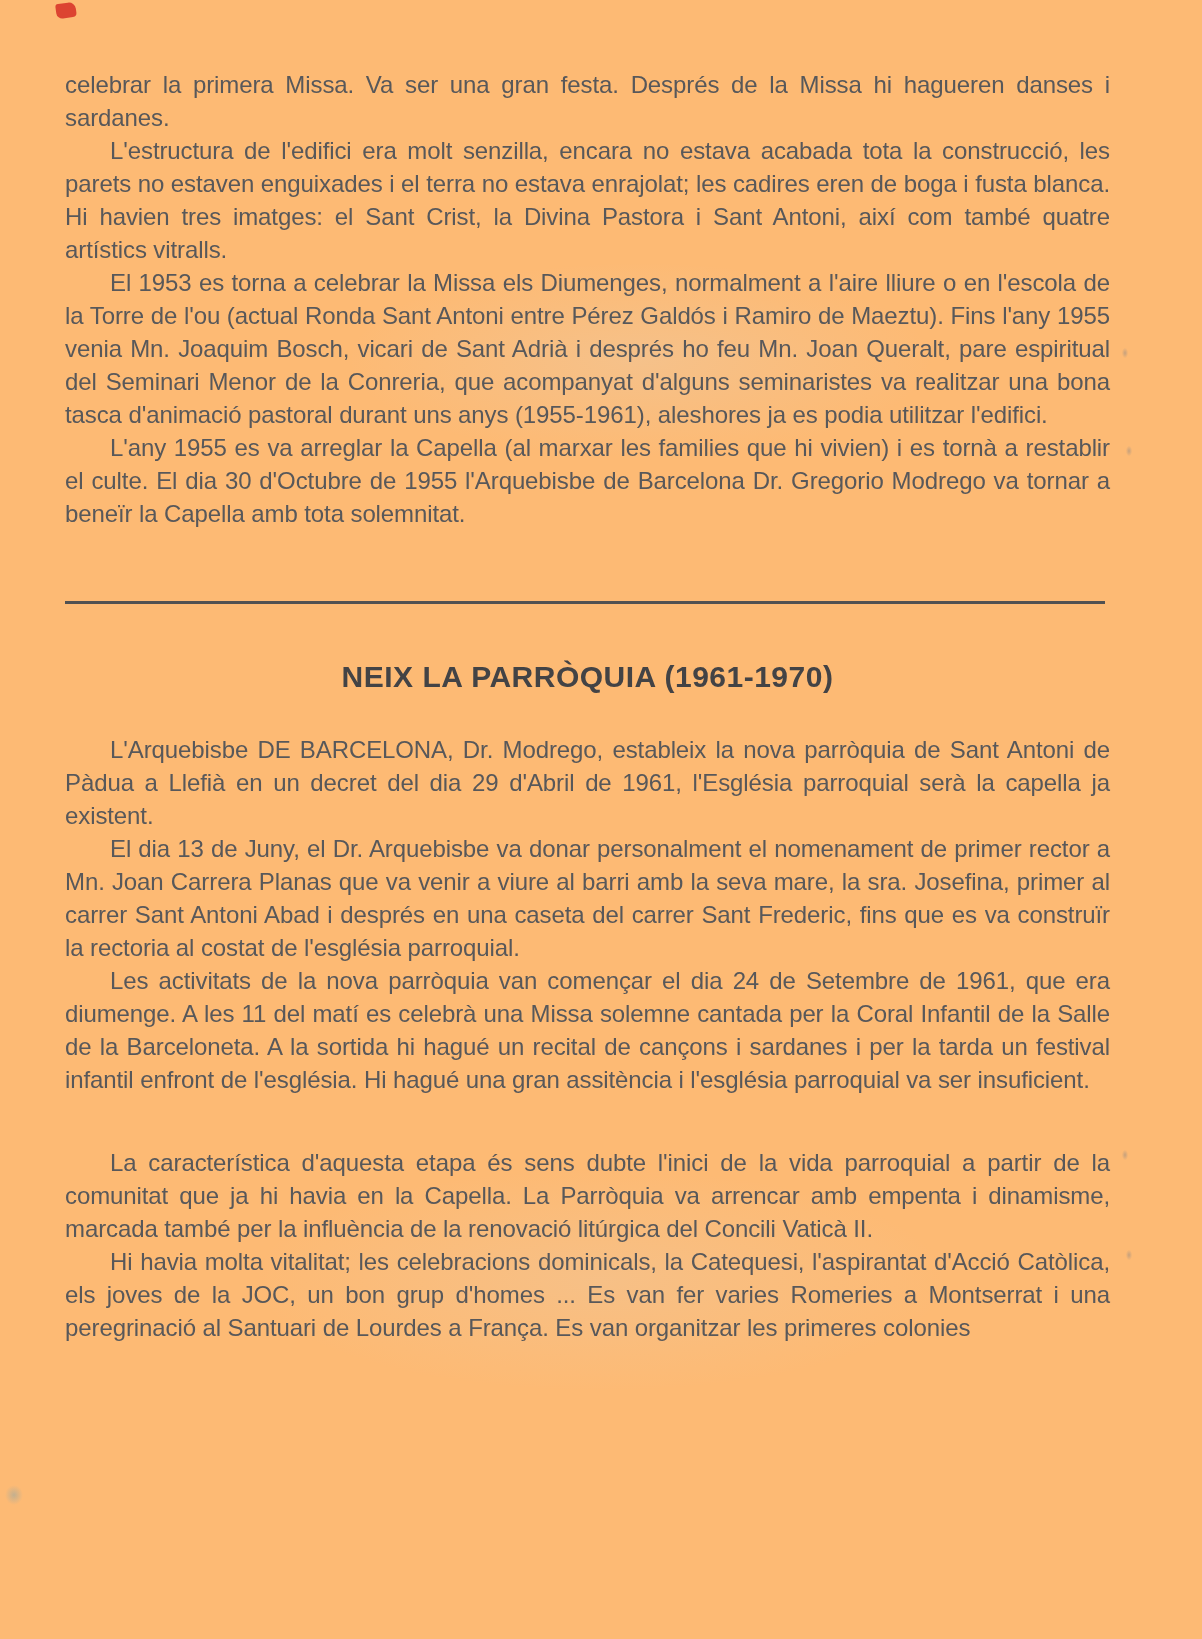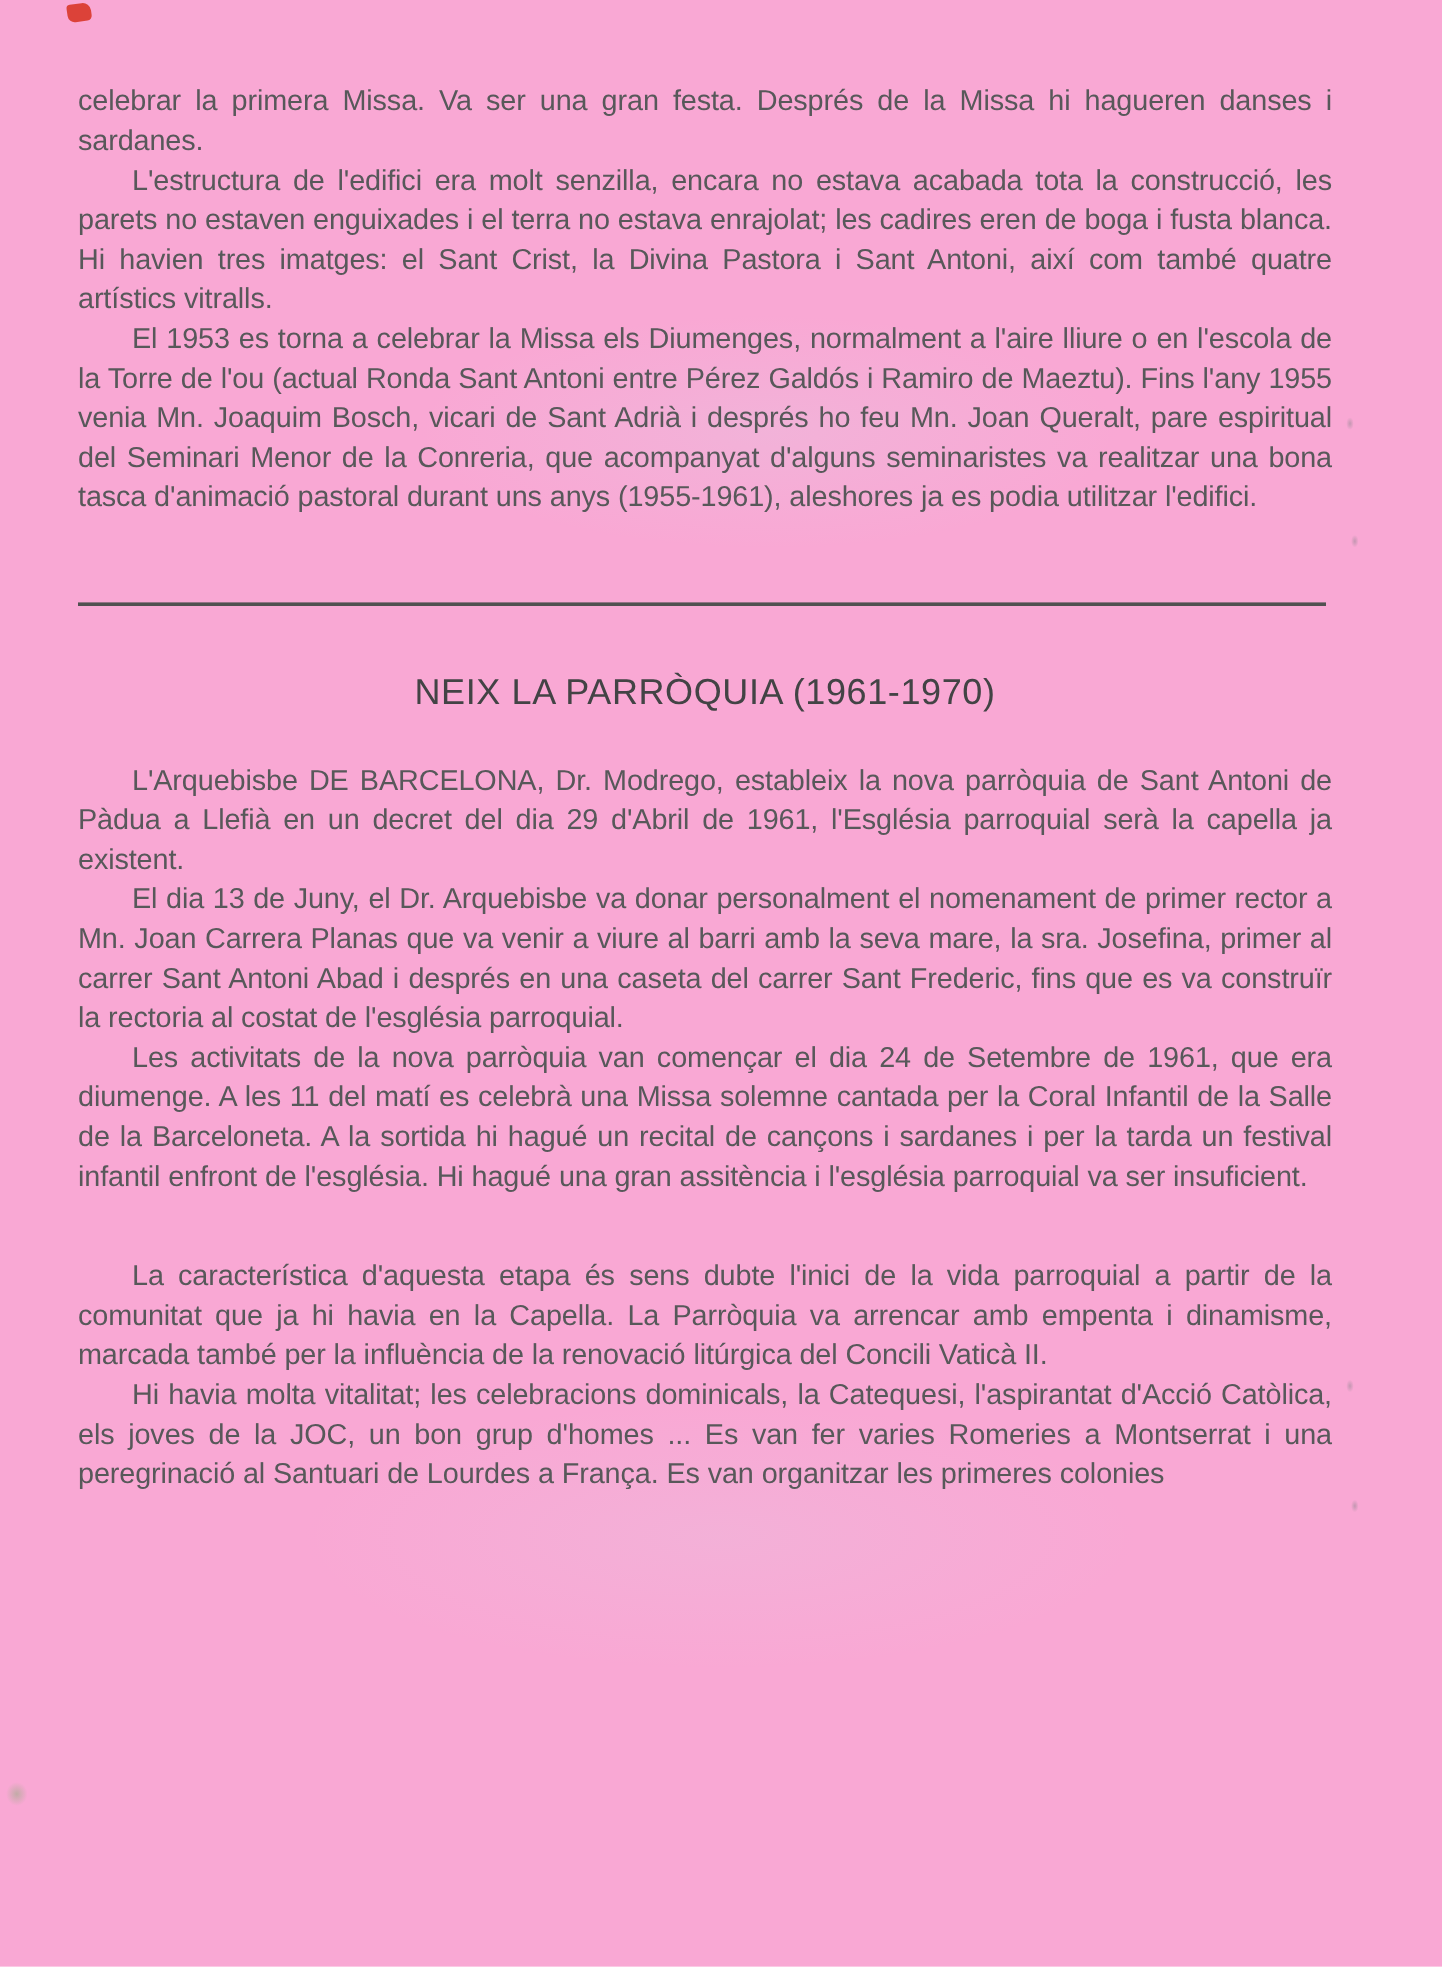--- a/index.html
+++ b/index.html
@@ -1,20 +1,20 @@
 <!DOCTYPE html>
 <html><head>
 <meta charset="utf-8">
 <style>
   html, body { margin: 0; padding: 0; background: #ffffff; }
   .page {
     position: relative;
     width: 1202px;
     height: 1639px;
-    background: #f9a8d4;
+    background: #fdba74;
     font-family: "Liberation Sans", sans-serif;
     color: #58585a;
     overflow: hidden;
   }
   
   .page::before {
     content: "";
     position: absolute; inset: 0;
     background:
       radial-gradient(ellipse 420px 140px at 640px 360px, rgba(210,226,238,0.18), rgba(210,226,238,0) 70%),
@@ -41,21 +41,21 @@
     border: none;
     border-top: 3px solid #515151;
     margin: 71px 0 0 0;
     width: 1040px;
   }
   .heading {
     margin: 55px 0 38px 0;
     text-align: center;
     font-size: 30px;
     line-height: 36px;
-    font-weight: 400;
+    font-weight: 700;
     color: #434345;
     letter-spacing: 0.5px;
   }
   .red-mark {
     position: absolute;
     left: 56px; top: 3px;
     width: 20px; height: 15px;
     background: #d93a2b;
     border-radius: 3px 7px 4px 6px;
     transform: rotate(-8deg);
@@ -82,20 +82,21 @@
 
 <div class="page">
 
   <span class="red-mark"></span>
 
   <main class="text-block">
 
     <p class="para no-indent">celebrar la primera Missa. Va ser una gran festa. Després de la Missa hi hagueren danses i sardanes.</p>
     <p class="para">L'estructura de l'edifici era molt senzilla, encara no estava acabada tota la construcció, les parets no estaven enguixades i el terra no estava enrajolat; les cadires eren de boga i fusta blanca. Hi havien tres imatges: el Sant Crist, la Divina Pastora i Sant Antoni, així com també quatre artístics vitralls.</p>
     <p class="para">El 1953 es torna a celebrar la Missa els Diumenges, normalment a l'aire lliure o en l'escola de la Torre de l'ou (actual Ronda Sant Antoni entre Pérez Galdós i Ramiro de Maeztu). Fins l'any 1955 venia Mn. Joaquim Bosch, vicari de Sant Adrià i després ho feu Mn. Joan Queralt, pare espiritual del Seminari Menor de la Conreria, que acompanyat d'alguns seminaristes va realitzar una bona tasca d'animació pastoral durant uns anys (1955-1961), aleshores ja es podia utilitzar l'edifici.</p>
+    <p class="para">L'any 1955 es va arreglar la Capella (al marxar les families que hi vivien) i es tornà a restablir el culte. El dia 30 d'Octubre de 1955 l'Arquebisbe de Barcelona Dr. Gregorio Modrego va tornar a beneïr la Capella amb tota solemnitat.</p>
 
     <hr class="divider">
 
     <h1 class="heading">NEIX LA PARRÒQUIA (1961-1970)</h1>
 
     <p class="para">L'Arquebisbe DE BARCELONA, Dr. Modrego, estableix la nova parròquia de Sant Antoni de Pàdua a Llefià en un decret del dia 29 d'Abril de 1961, l'Església parroquial serà la capella ja existent.</p>
     <p class="para">El dia 13 de Juny, el Dr. Arquebisbe va donar personalment el nomenament de primer rector a Mn. Joan Carrera Planas que va venir a viure al barri amb la seva mare, la sra. Josefina, primer al carrer Sant Antoni Abad i després en una caseta del carrer Sant Frederic, fins que es va construïr la rectoria al costat de l'església parroquial.</p>
     <p class="para">Les activitats de la nova parròquia van començar el dia 24 de Setembre de 1961, que era diumenge. A les 11 del matí es celebrà una Missa solemne cantada per la Coral Infantil de la Salle de la Barceloneta. A la sortida hi hagué un recital de cançons i sardanes i per la tarda un festival infantil enfront de l'església. Hi hagué una gran assitència i l'església parroquial va ser insuficient.</p>
     <p class="para gap-top">La característica d'aquesta etapa és sens dubte l'inici de la vida parroquial a partir de la comunitat que ja hi havia en la Capella. La Parròquia va arrencar amb empenta i dinamisme, marcada també per la influència de la renovació litúrgica del Concili Vaticà II.</p>
     <p class="para">Hi havia molta vitalitat; les celebracions dominicals, la Catequesi, l'aspirantat d'Acció Catòlica, els joves de la JOC, un bon grup d'homes ... Es van fer varies Romeries a Montserrat i una peregrinació al Santuari de Lourdes a França. Es van organitzar les primeres colonies</p>

